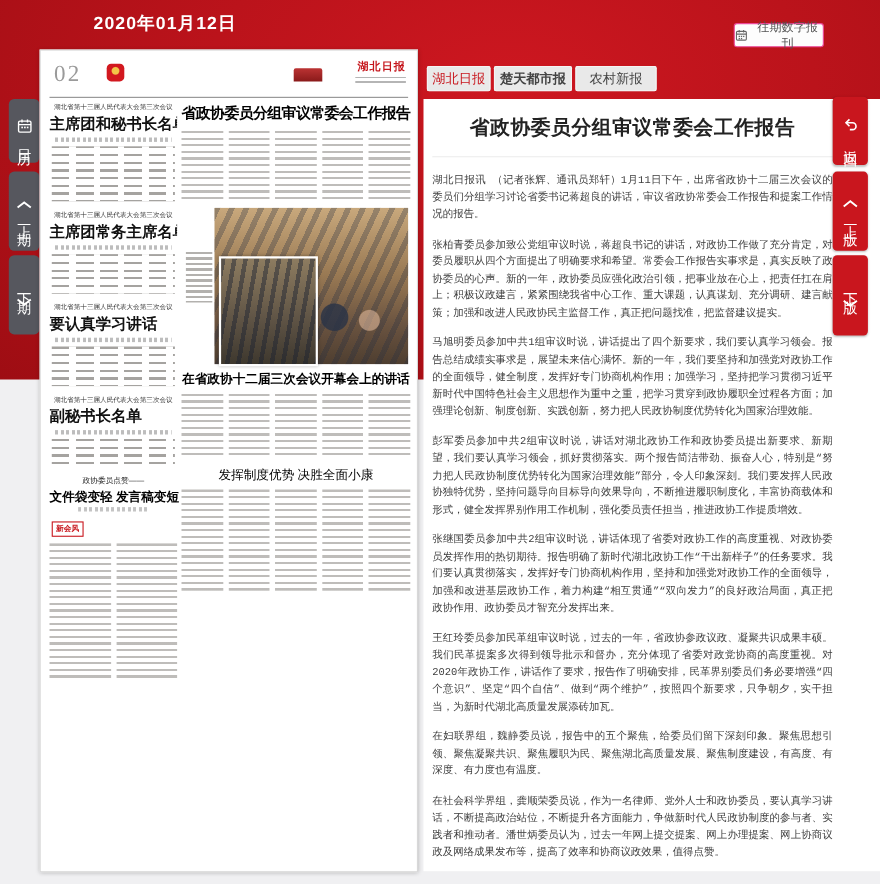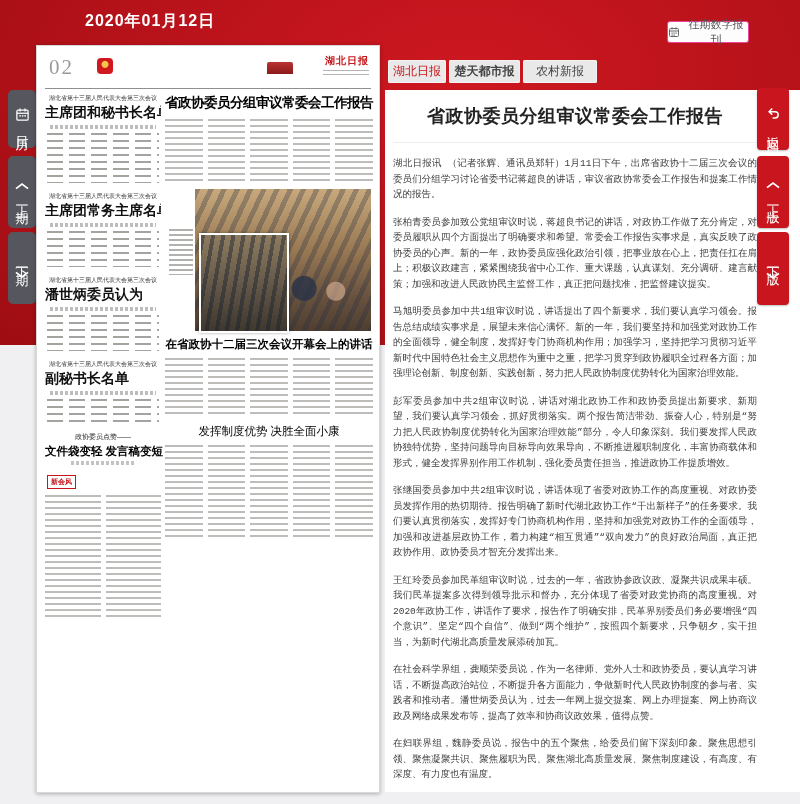--- a/index.html
+++ b/index.html
@@ -172,21 +172,21 @@
       <div class="ltitle">主席团和秘书长名单</div>
       <div class="noteline"></div>
       <div class="ngrid g1"></div>
 
       <div class="kick">湖北省第十三届人民代表大会第三次会议</div>
       <div class="ltitle">主席团常务主席名单</div>
       <div class="noteline"></div>
       <div class="ngrid g2"></div>
 
       <div class="kick">湖北省第十三届人民代表大会第三次会议</div>
-      <div class="ltitle">潘世炳委员认为</div>
+      <div class="ltitle">要认真学习讲话</div>
       <div class="noteline"></div>
       <div class="ngrid g3"></div>
 
       <div class="kick">湖北省第十三届人民代表大会第三次会议</div>
       <div class="ltitle">副秘书长名单</div>
       <div class="noteline"></div>
       <div class="ngrid g4"></div>
 
       <div class="fkick">政协委员点赞——</div>
       <div class="ftitle">文件袋变轻 发言稿变短</div>
@@ -235,22 +235,22 @@
   <div class="panel">
     <div class="article">
       <h1>省政协委员分组审议常委会工作报告</h1>
       <div class="abody">
         <p>湖北日报讯 （记者张辉、通讯员郑轩）1月11日下午，出席省政协十二届三次会议的委员们分组学习讨论省委书记蒋超良的讲话，审议省政协常委会工作报告和提案工作情况的报告。</p>
         <p>张柏青委员参加致公党组审议时说，蒋超良书记的讲话，对政协工作做了充分肯定，对委员履职从四个方面提出了明确要求和希望。常委会工作报告实事求是，真实反映了政协委员的心声。新的一年，政协委员应强化政治引领，把事业放在心上，把责任扛在肩上；积极议政建言，紧紧围绕我省中心工作、重大课题，认真谋划、充分调研、建言献策；加强和改进人民政协民主监督工作，真正把问题找准，把监督建议提实。</p>
         <p>马旭明委员参加中共1组审议时说，讲话提出了四个新要求，我们要认真学习领会。报告总结成绩实事求是，展望未来信心满怀。新的一年，我们要坚持和加强党对政协工作的全面领导，健全制度，发挥好专门协商机构作用；加强学习，坚持把学习贯彻习近平新时代中国特色社会主义思想作为重中之重，把学习贯穿到政协履职全过程各方面；加强理论创新、制度创新、实践创新，努力把人民政协制度优势转化为国家治理效能。</p>
         <p>彭军委员参加中共2组审议时说，讲话对湖北政协工作和政协委员提出新要求、新期望，我们要认真学习领会，抓好贯彻落实。两个报告简洁带劲、振奋人心，特别是“努力把人民政协制度优势转化为国家治理效能”部分，令人印象深刻。我们要发挥人民政协独特优势，坚持问题导向目标导向效果导向，不断推进履职制度化，丰富协商载体和形式，健全发挥界别作用工作机制，强化委员责任担当，推进政协工作提质增效。</p>
         <p>张继国委员参加中共2组审议时说，讲话体现了省委对政协工作的高度重视、对政协委员发挥作用的热切期待。报告明确了新时代湖北政协工作“干出新样子”的任务要求。我们要认真贯彻落实，发挥好专门协商机构作用，坚持和加强党对政协工作的全面领导，加强和改进基层政协工作，着力构建“相互贯通”“双向发力”的良好政治局面，真正把政协作用、政协委员才智充分发挥出来。</p>
         <p>王红玲委员参加民革组审议时说，过去的一年，省政协参政议政、凝聚共识成果丰硕。我们民革提案多次得到领导批示和督办，充分体现了省委对政党协商的高度重视。对2020年政协工作，讲话作了要求，报告作了明确安排，民革界别委员们务必要增强“四个意识”、坚定“四个自信”、做到“两个维护”，按照四个新要求，只争朝夕，实干担当，为新时代湖北高质量发展添砖加瓦。</p>
+        <p>在妇联界组，魏静委员说，报告中的五个聚焦，给委员们留下深刻印象。聚焦思想引领、聚焦凝聚共识、聚焦履职为民、聚焦湖北高质量发展、聚焦制度建设，有高度、有深度、有力度也有温度。</p>
         <p>在社会科学界组，龚顺荣委员说，作为一名律师、党外人士和政协委员，要认真学习讲话，不断提高政治站位，不断提升各方面能力，争做新时代人民政协制度的参与者、实践者和推动者。潘世炳委员认为，过去一年网上提交提案、网上办理提案、网上协商议政及网络成果发布等，提高了效率和协商议政效果，值得点赞。</p>
-        <p>在妇联界组，魏静委员说，报告中的五个聚焦，给委员们留下深刻印象。聚焦思想引领、聚焦凝聚共识、聚焦履职为民、聚焦湖北高质量发展、聚焦制度建设，有高度、有深度、有力度也有温度。</p>
       </div>
     </div>
   </div>
 
   <div class="rnav btn-back">
     <span>
       <svg viewBox="0 0 24 24" width="15" height="15">
           <path d="M10 4 5 9l5 5" fill="none" stroke="#fff" stroke-width="2.4"></path>
           <path d="M5 9h9.5a5 5 0 0 1 0 10h-4" fill="none" stroke="#fff" stroke-width="2.4"></path>
         </svg>

